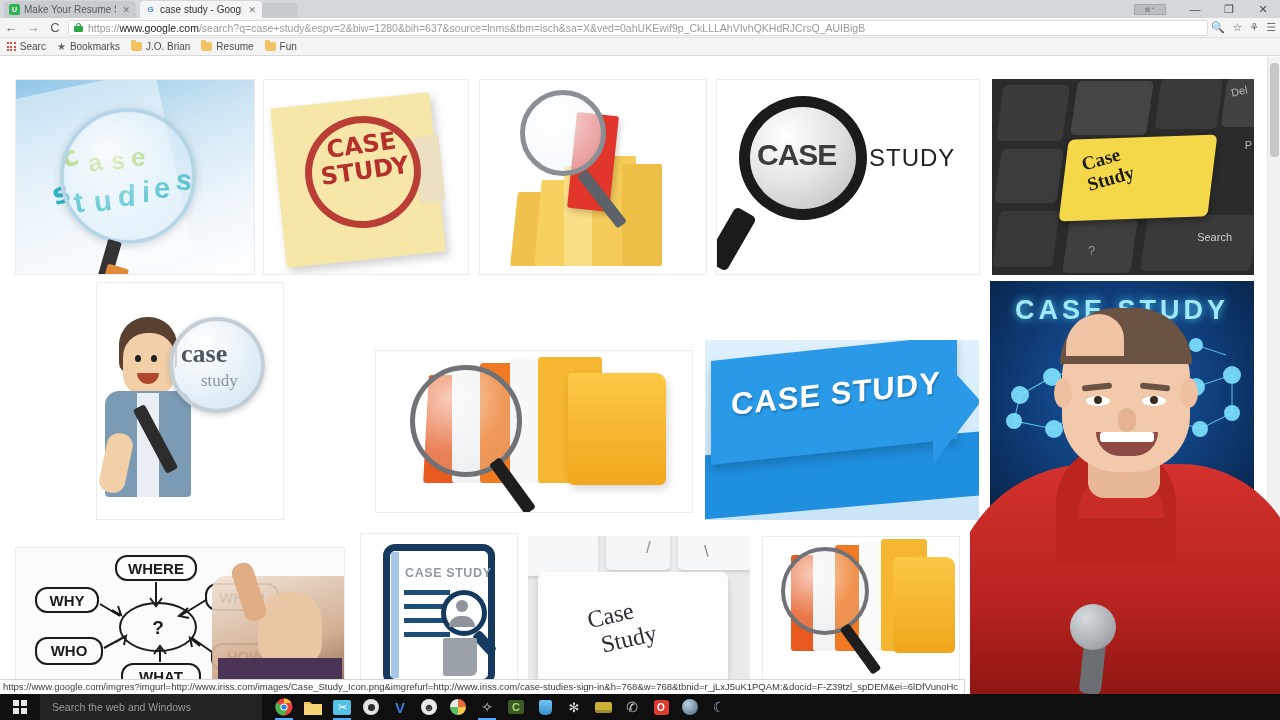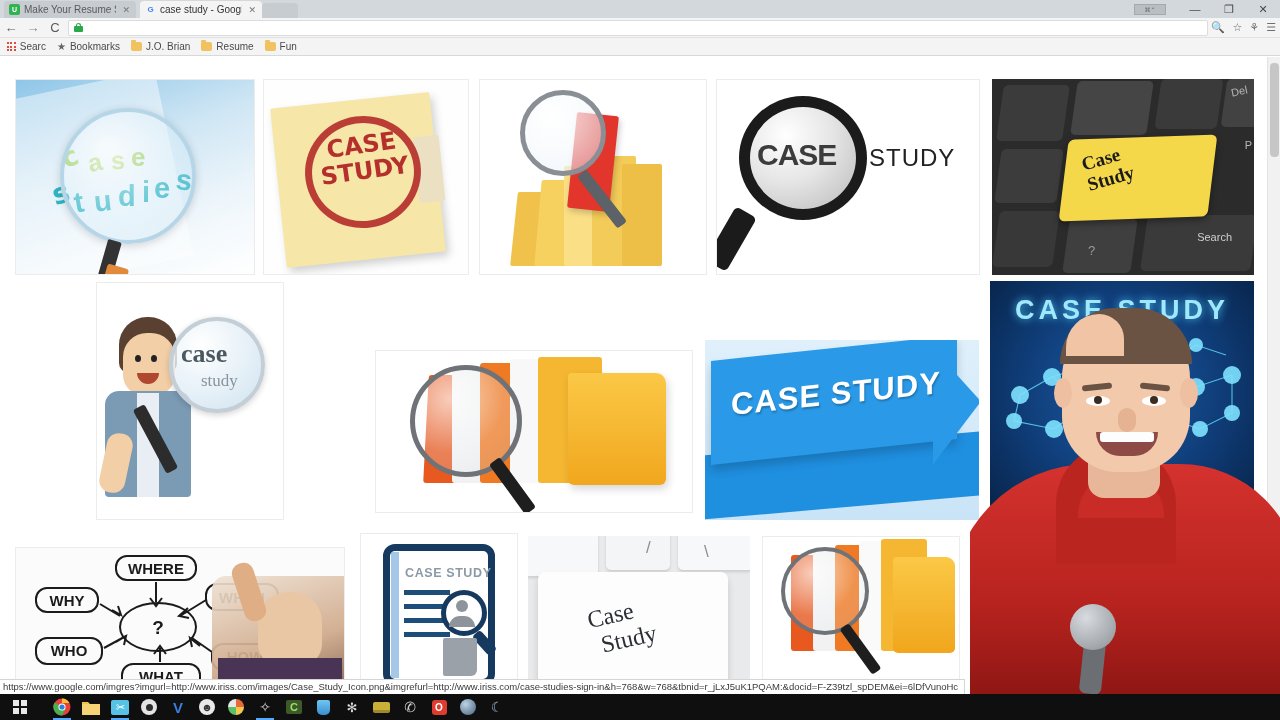--- a/index.html
+++ b/index.html
@@ -167,20 +167,23 @@
 
   <div class="urlbarrow">
     <div class="navbtn enabled">←</div>
     <div class="navbtn">→</div>
     <div class="navbtn enabled">C</div>
     <div class="omnibox">
       <span class="lockicon">
           <span class="shackle"></span>
           <span class="body"></span>
         </span>
+      <span class="urltext">
+        <span class="scheme">https://</span><span class="host">www.google.com</span><span class="rest">/search?q=case+study&amp;espv=2&amp;biw=1280&amp;bih=637&amp;source=lnms&amp;tbm=isch&amp;sa=X&amp;ved=0ahUKEwif9p_CkLLLAhVIvhQKHdRJCrsQ_AUIBigB</span>
+      </span>
     </div>
     <div class="omni-icons">
       <span class="oi">🔍</span>
       <span class="oi">☆</span>
       <span class="oi">⚘</span>
       <span class="oi">☰</span>
     </div>
   </div>
 
   <div class="bookmarks">
@@ -486,20 +489,23 @@
 
   <div class="taskbar">
     <div class="startbtn">
       <span class="winlogo">
           <i></i>
           <i></i>
           <i></i>
           <i></i>
         </span>
     </div>
+    <div class="searchbox">
+      <span>Search the web and Windows</span>
+    </div>
     <div class="tasks">
       <div class="taskico active" style="color:#4caf50;">
         <svg width="18" height="18" viewBox="0 0 18 18">
             <circle cx="9" cy="9" r="8.5" fill="#e8413a"></circle>
             <path d="M9 .5 A8.5 8.5 0 0 1 16.4 5 L9 5 Z" fill="#f7c22b"></path>
             <path d="M1.6 4.6 A8.5 8.5 0 0 0 9 17.5 L12.6 11 Z" fill="#4caf50"></path>
             <circle cx="9" cy="9" r="3.6" fill="#fff"></circle>
             <circle cx="9" cy="9" r="2.6" fill="#2d7fe0"></circle>
           </svg>
       </div>

